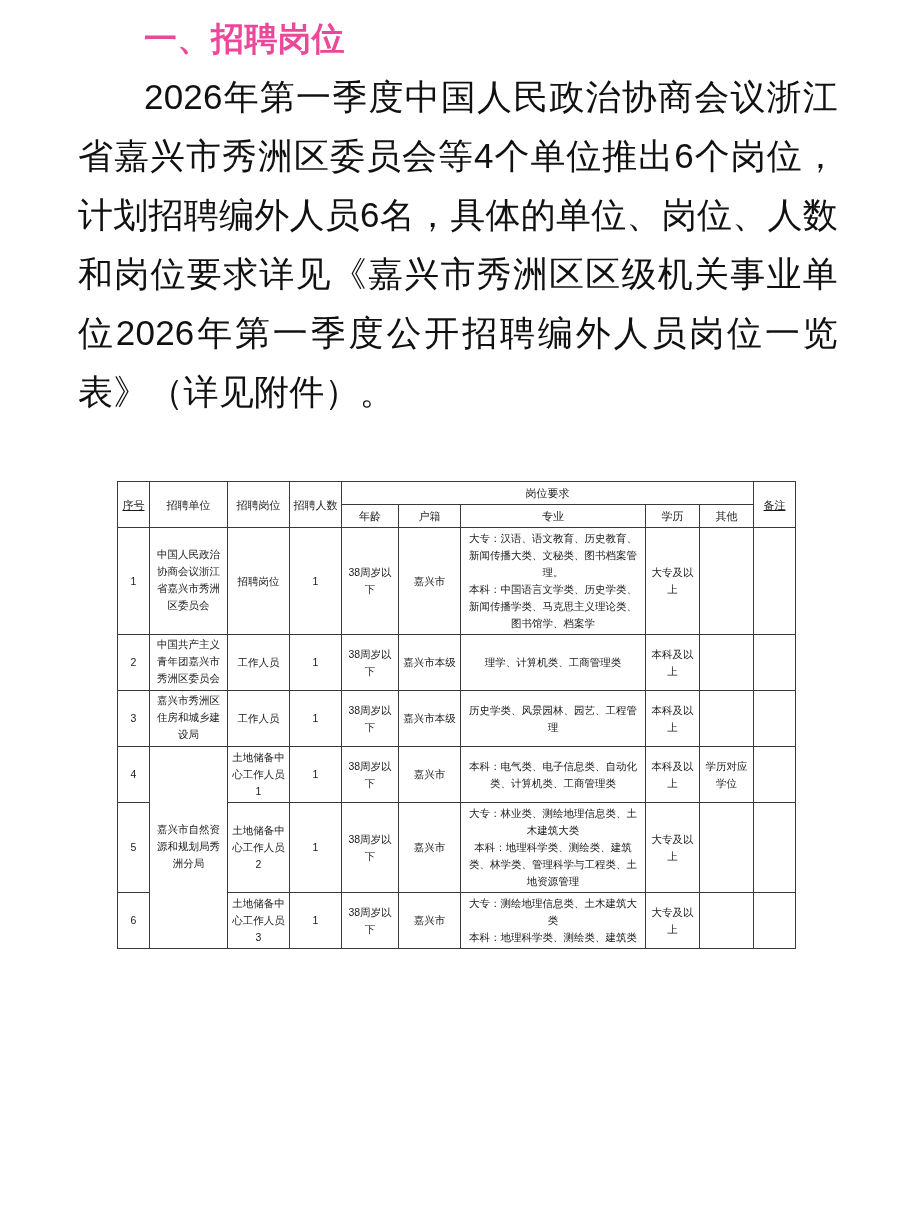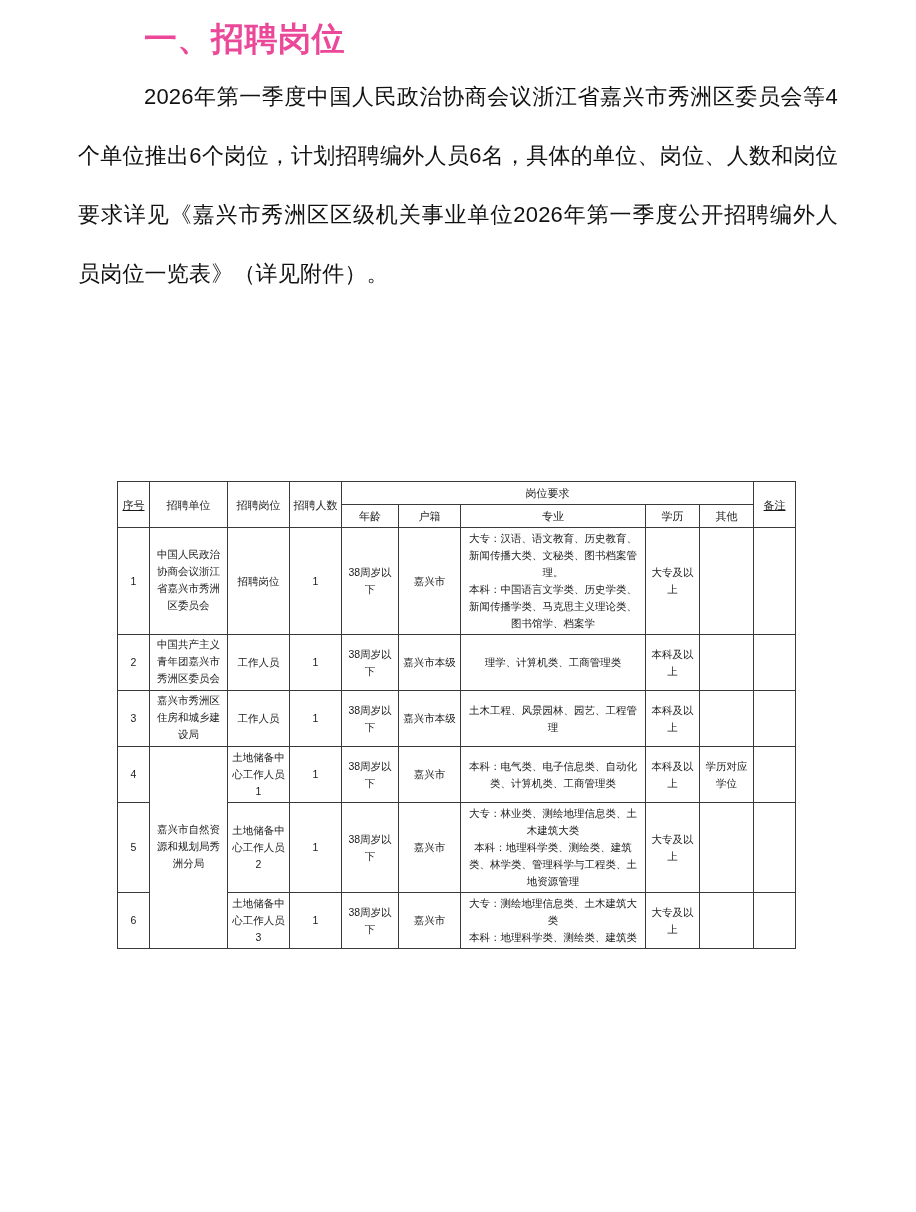--- a/index.html
+++ b/index.html
@@ -24,21 +24,21 @@
   .section-heading {
     font-size: 33px;
     line-height: 57px;
     color: #ec4899;
     text-indent: 66px;
     letter-spacing: 0.5px;
     margin: 10px 0 0 0;
     white-space: nowrap;
   }
   .body-paragraph {
-    font-size: 22px;
+    font-size: 35px;
     line-height: 59px;
     color: #111111;
     text-indent: 66px;
     text-align: justify;
     text-align-last: left;
     letter-spacing: 0.2px;
     margin: 0;
     word-break: break-all;
   }
 
@@ -167,21 +167,21 @@
       </tr>
 
       <tr>
         <td class="num-cell">3</td>
         <td class="unit-cell">嘉兴市秀洲区住房和城乡建设局</td>
         <td class="post-cell">工作人员</td>
         <td class="num-cell">1</td>
         <td class="age-cell">38周岁以下</td>
         <td class="hukou-cell">嘉兴市本级</td>
         <td class="major-cell">
-          <div>土木工程、风景园林、园艺、工程管理</div>
+          <div>历史学类、风景园林、园艺、工程管理</div>
         </td>
         <td class="edu-cell">本科及以上</td>
         <td class="other-cell"></td>
         <td class="remark-cell"></td>
       </tr>
 
       <tr>
         <td class="num-cell">4</td>
         <td class="unit-cell" rowspan="3">嘉兴市自然资源和规划局秀洲分局</td>
         <td class="post-cell">土地储备中心工作人员1</td>

